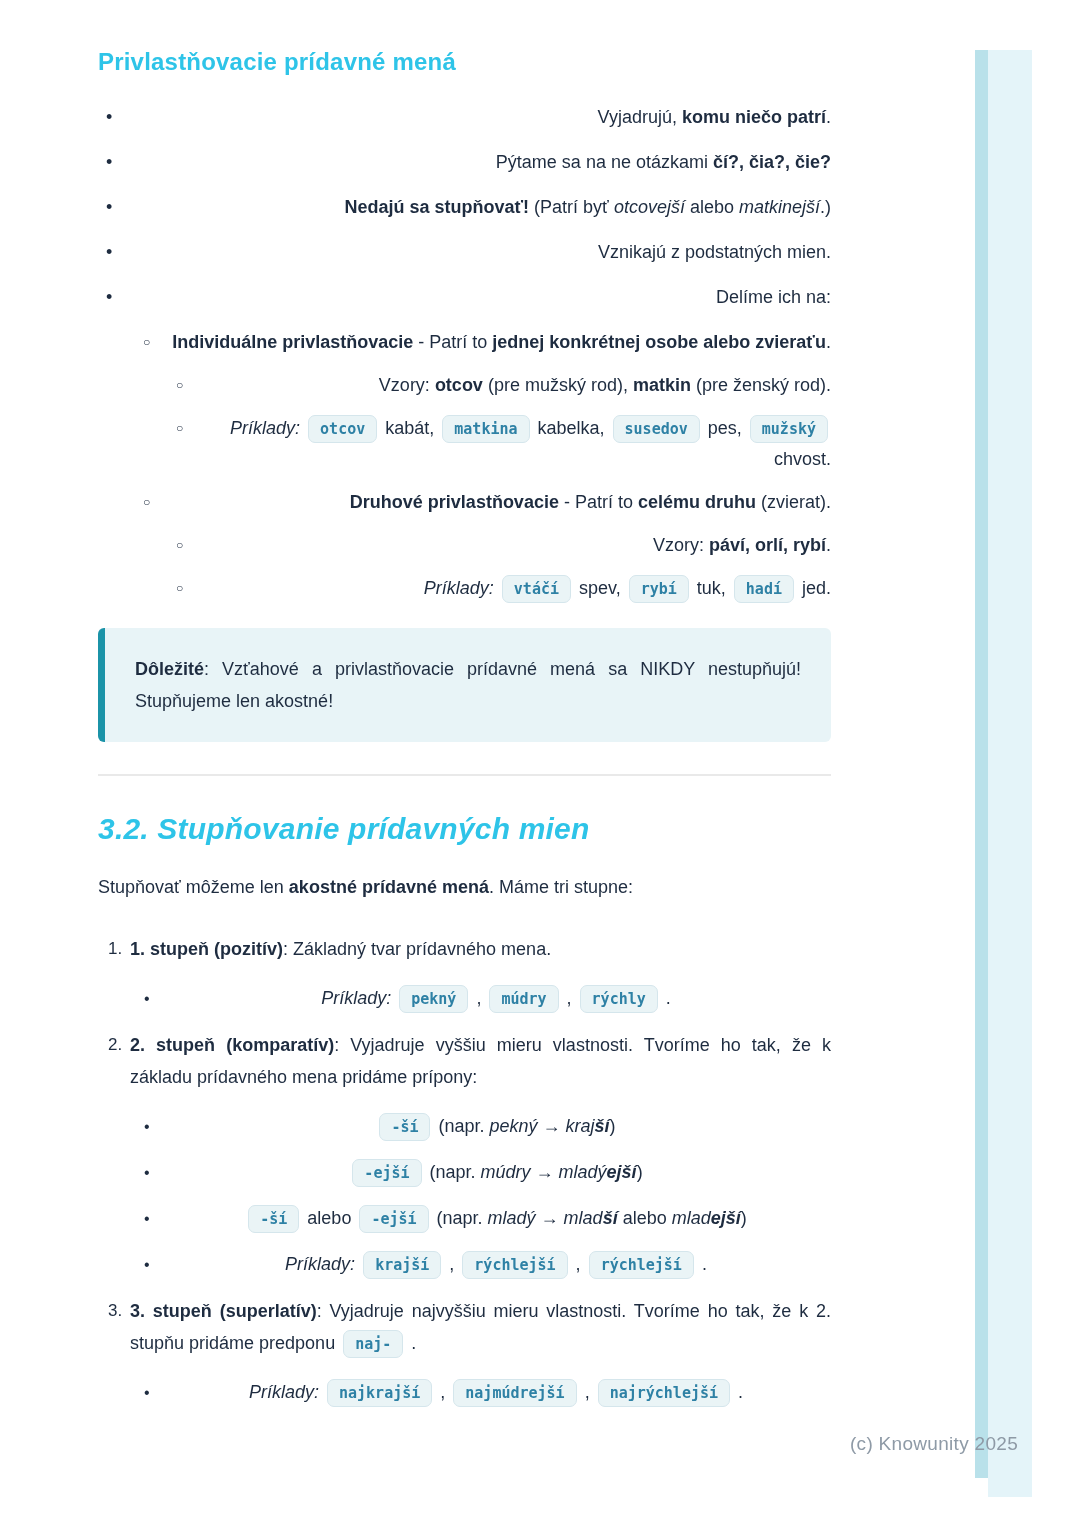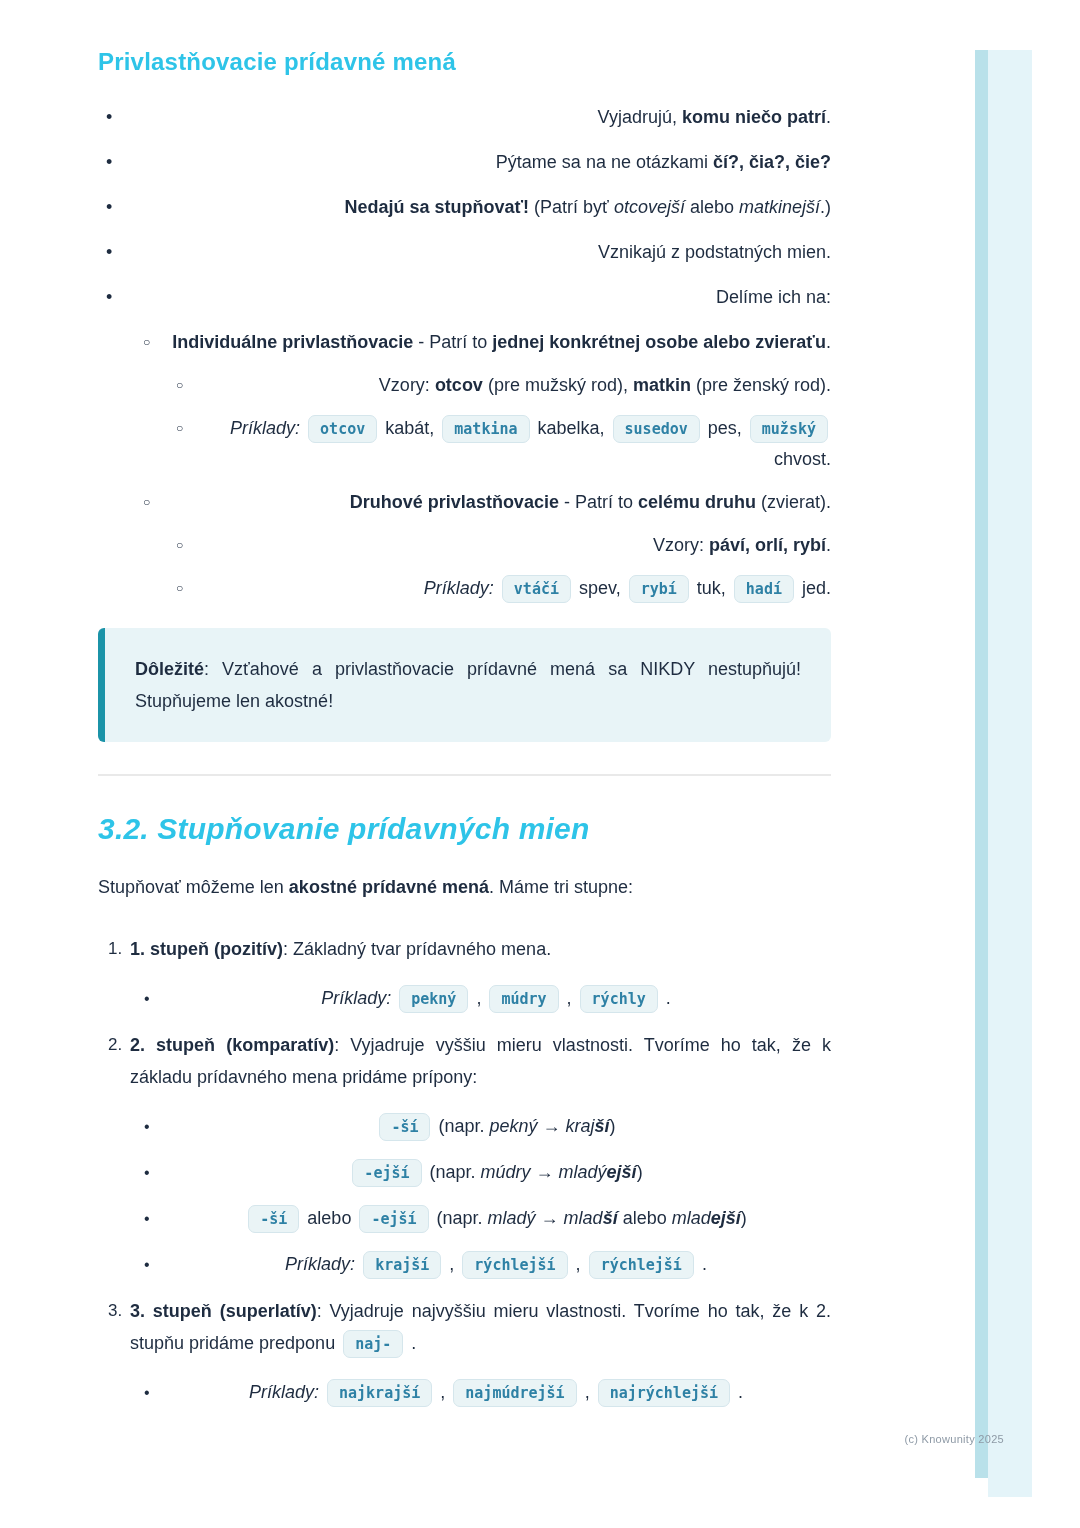--- a/index.html
+++ b/index.html
@@ -41,22 +41,22 @@
   p.intro{font-size:18px;line-height:31px;margin:26px 0 0;}
 
   .ol{margin-top:30px;}
   .oli{display:flex;margin:0 0 18px;font-size:18px;line-height:32px;}
   .oli .num{flex:0 0 auto;width:22px;padding-left:10px;font-size:17px;}
   .oli .li-body{text-align:justify;}
   .sub{margin-left:46px;margin-bottom:15px;} .sub .marker{width:17px;font-size:16px;}
   .sub .li-body{text-align:center;}
 
   .footer{
-    position:absolute;top:1433px;right:76px;z-index:3;
-    font-size:11px;color:var(--footer-text,#8e9aa6);letter-spacing:.3px;
+    position:absolute;top:1433px;right:62px;z-index:3;
+    font-size:19px;color:var(--footer-text,#8e9aa6);letter-spacing:.3px;
   }
 </style>
 </head>
 <body>
 
 <div class="page" style="--accent: #2ec4e8; --body-text: #1e2c40; --chip-text: #2e81a5; --chip-bg: #eaf4f6; --chip-border: #d5e6ec; --callout-bg: #e8f4f7; --callout-border: #1b93a8; --stripe-dark: #b9e1ea; --stripe-light: #e4f4f9; --divider: #e9e9e9; --footer-text: #8e9aa6;">
   <div class="stripe-dark"></div>
   <div class="stripe-light"></div>
 
   <div class="content">

